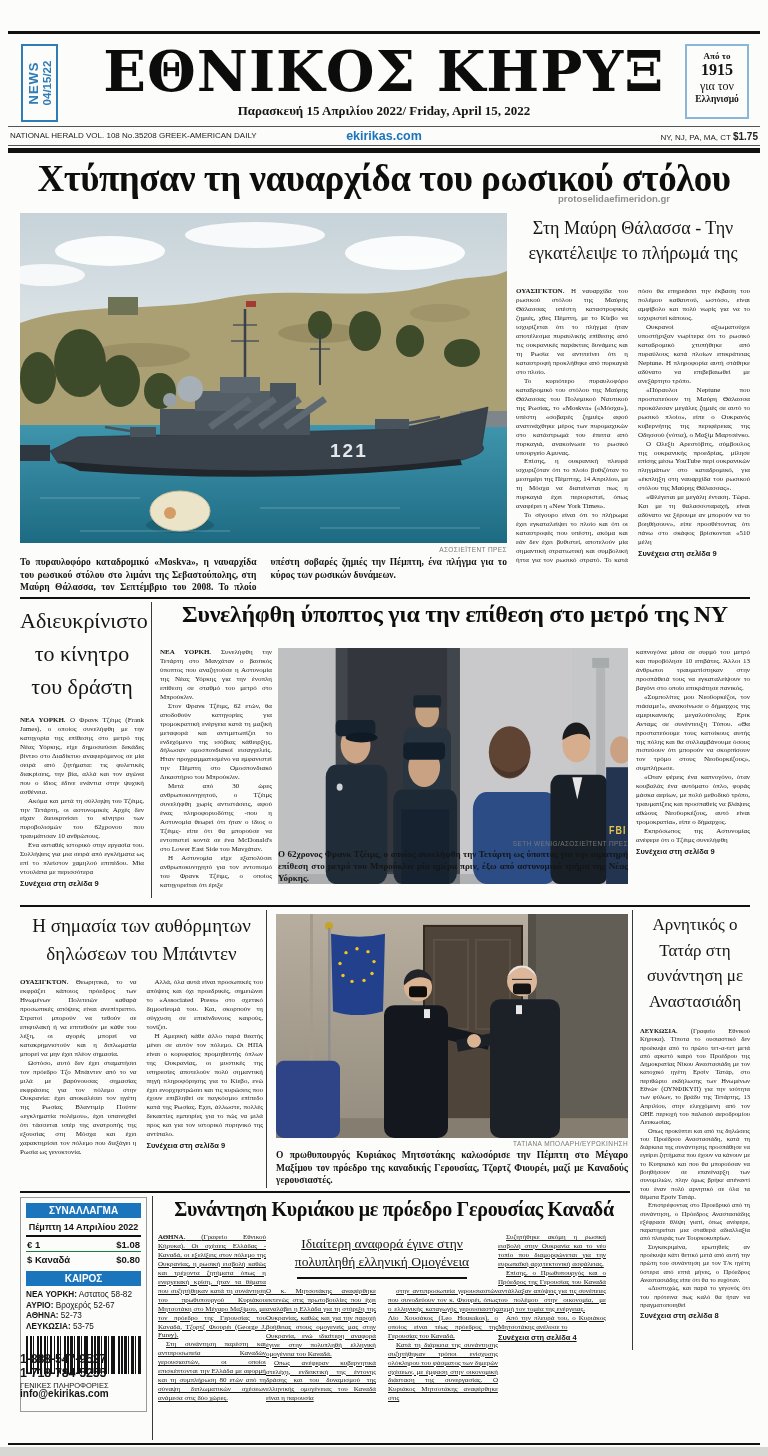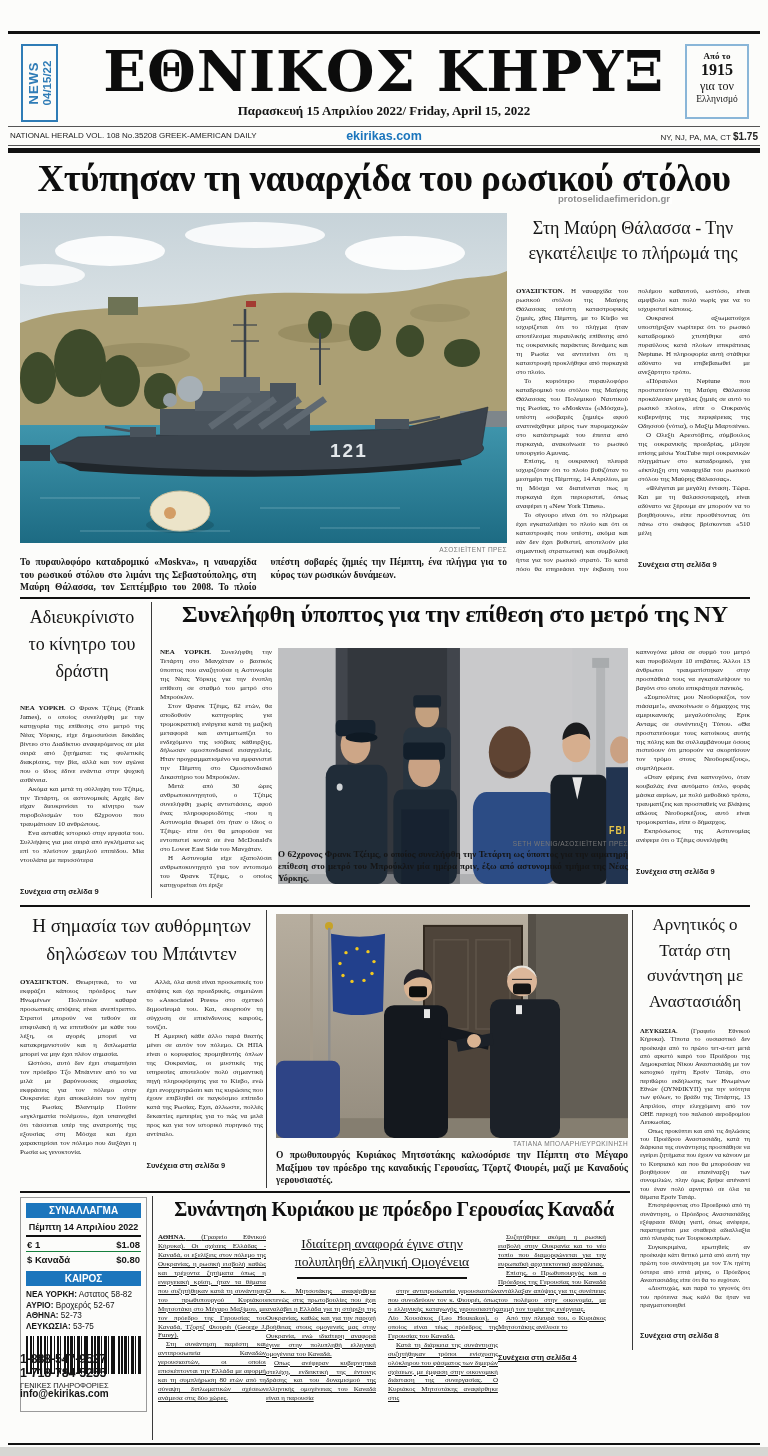--- a/index.html
+++ b/index.html
@@ -17,47 +17,47 @@
   .news-box { position:absolute; left:21px; top:44px; width:37px; height:78px; border:2px solid #2f7cb6; }
   .news-rot { position:absolute; left:50%; top:50%; transform:translate(-50%,-50%) rotate(-90deg); text-align:center; color:#2f7cb6; font-family:"Liberation Sans",sans-serif; font-weight:700; line-height:1.05; white-space:nowrap; }
   .news-rot .l1 { font-size:13px; letter-spacing:1px; }
   .news-rot .l2 { font-size:11.5px; }
   .mast-title { position:absolute; left:64px; top:38px; width:640px; text-align:center; font-family:"DejaVu Serif","Liberation Serif",serif; font-weight:700; font-size:56px; letter-spacing:1px; color:#0c0c0c; }
   .mast-date { position:absolute; left:64px; top:103px; width:640px; text-align:center; font-weight:700; font-size:13px; }
   .since-box { position:absolute; left:685px; top:44px; width:64px; height:75px; border:2px solid #8ab6d8; text-align:center; padding-top:5px; line-height:1.15; }
   .since-box .s1 { font-size:9px; font-weight:700; }
   .since-box .s2 { font-size:16px; font-weight:700; }
   .since-box .s3 { font-size:12px; }
-  .since-box .s4 { font-size:9.5px; font-weight:400; }
+  .since-box .s4 { font-size:9.5px; font-weight:700; }
   .info-left { position:absolute; left:10px; top:131px; font-family:"Liberation Sans",sans-serif; font-size:8px; color:#222; }
   .info-site { position:absolute; left:0; top:129px; width:768px; text-align:center; font-family:"Liberation Sans",sans-serif; font-weight:700; font-size:12.5px; color:#1b75bc; }
   .info-right { position:absolute; right:10px; top:131px; font-family:"Liberation Sans",sans-serif; font-size:8px; color:#222; }
   .info-right b { font-size:10px; }
 
   
   .lead-headline { position:absolute; left:20px; top:157px; width:728px; text-align:center; font-weight:700; font-size:37px; letter-spacing:-0.5px; white-space:nowrap; color:#0e0e0e; }
   .watermark { position:absolute; left:556px; top:193px; font-family:"Liberation Sans",sans-serif; font-weight:700; font-size:9.5px; color:#8f8f8f; background:rgba(255,255,255,.65); padding:0 2px; }
   .photo-frame { position:absolute; overflow:hidden; background:#d8dcde; }
   .photo-frame svg { display:block; width:100%; height:100%; }
   .credit { font-family:"Liberation Sans",sans-serif; font-size:6.5px; color:#787878; text-align:right; letter-spacing:.4px; }
   .cap { font-weight:700; text-align:justify; line-height:1.32; }
 
   .art { font-size:7px; line-height:1.28; text-align:justify; }
   .art p { text-indent:8px; }
   .art p.first { text-indent:0; }
   .dl { font-weight:700; }
   .col2 { column-count:2; column-gap:10px; }
-  .more { font-family:"Liberation Sans",sans-serif; font-weight:700; font-size:7.5px; margin-top:22px; text-indent:0; text-align:left; }
+  .more { font-family:"Liberation Sans",sans-serif; font-weight:700; font-size:7.5px; margin-top:2px; text-indent:0; text-align:left; }
 
   .lead-right { position:absolute; left:516px; top:216px; width:234px; }
   .lead-sub { text-align:center; font-size:18px; line-height:1.4; margin-bottom:21px; }
 
   
   .motive { position:absolute; left:20px; top:604px; width:124px; }
-  .motive h2 { font-weight:400; font-size:18px; line-height:1.5; text-align:center; margin-bottom:19px; }
+  .motive h2 { font-weight:400; font-size:22px; line-height:1.5; text-align:center; margin-bottom:13px; }
   .subway-headline { position:absolute; left:160px; top:601px; width:590px; text-align:center; font-weight:700; font-size:24px; letter-spacing:-0.3px; white-space:nowrap; color:#0e0e0e; }
   .sub-left { position:absolute; left:160px; top:648px; width:112px; }
   .sub-right { position:absolute; left:636px; top:648px; width:114px; }
 
   
   .biden { position:absolute; left:20px; top:912px; width:243px; }
   .biden h2 { font-weight:400; font-size:19px; line-height:1.45; text-align:center; margin-bottom:11px; }
   .tatar { position:absolute; left:640px; top:912px; width:110px; }
   .tatar h2 { font-weight:400; font-size:17px; line-height:1.5; text-align:center; margin-bottom:13px; }
   .tatar .art { font-size:6.6px; line-height:1.26; }

